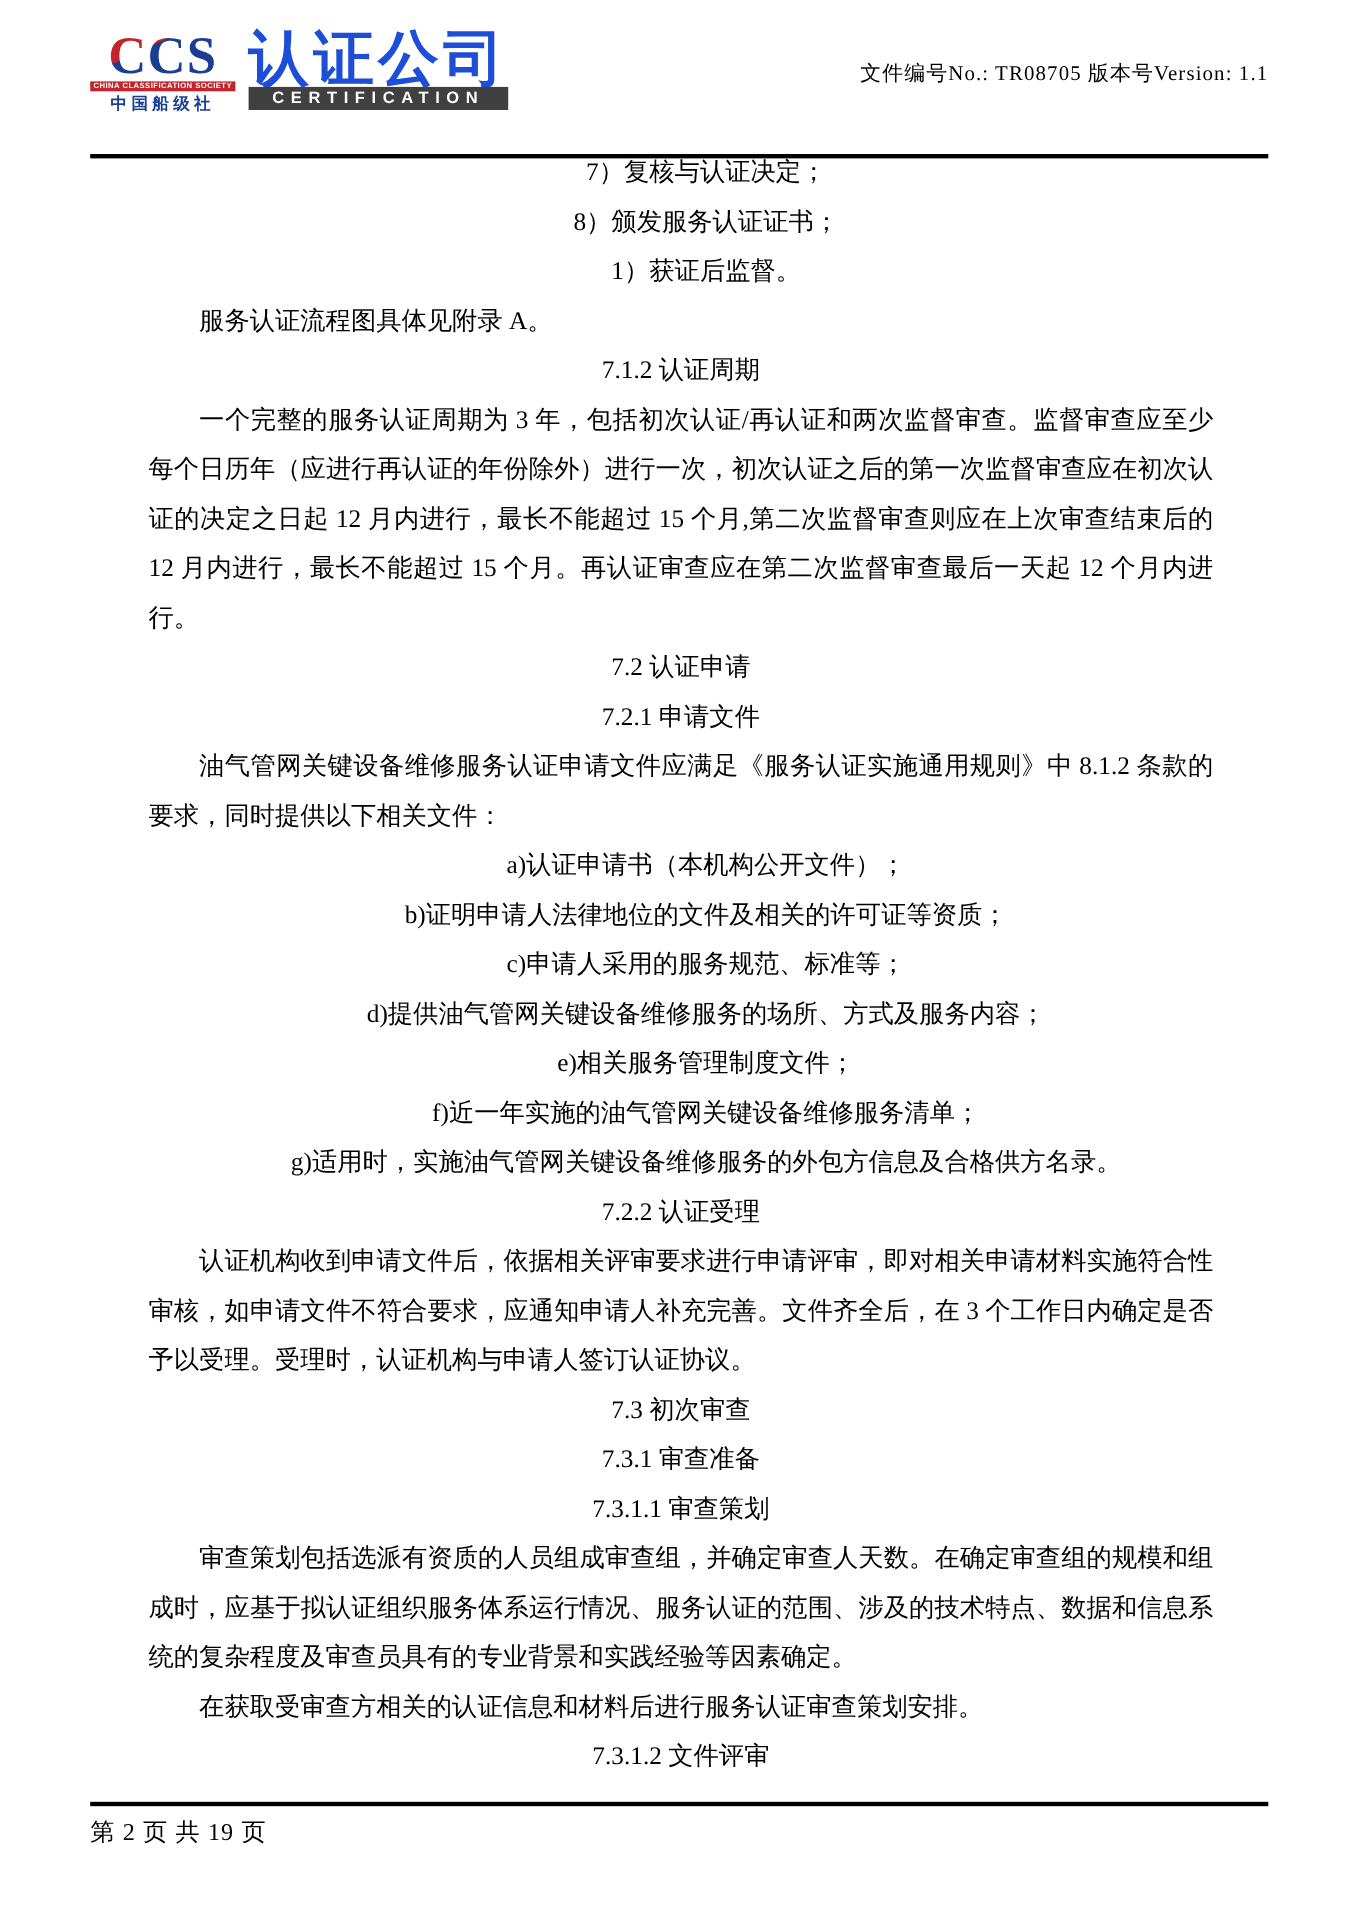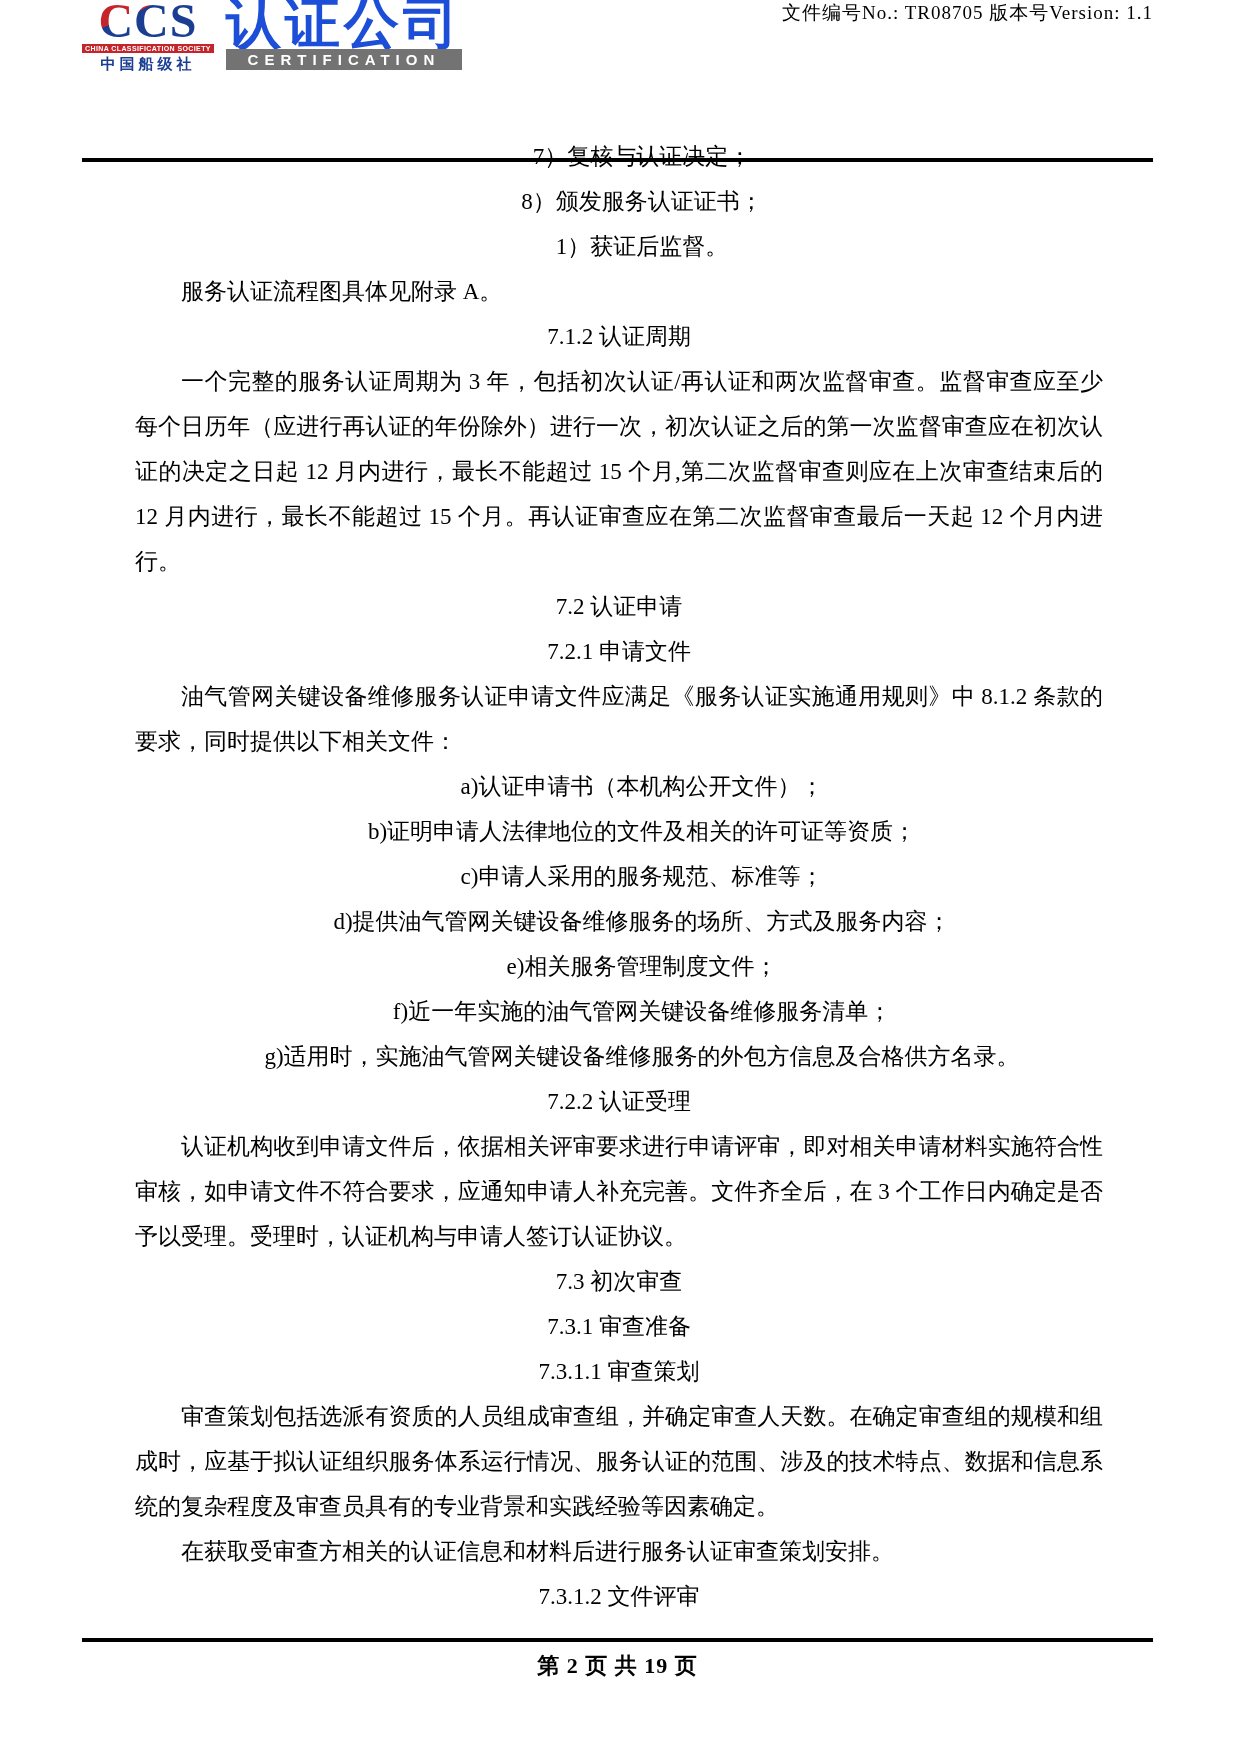--- a/index.html
+++ b/index.html
@@ -12,25 +12,25 @@
     color: #000000;
     font-family: "Liberation Serif", serif;
     overflow: hidden;
   }
   
   .page-header {
     position: absolute;
     top: 0;
     left: 82px;
     right: 80px;
-    height: 162px;
+    height: 144px;
     border-bottom: 4px solid #000000;
     display: flex;
     justify-content: space-between;
-    align-items: flex-start;
+    align-items: center;
   }
   .logo {
     display: flex;
     align-items: flex-start;
     gap: 12px;
     padding-bottom: 6px;
   }
   .logo-left {
     display: flex;
     flex-direction: column;
@@ -71,21 +71,21 @@
   .cert-cn {
     color: #1d4ed8;
     font-family: "Liberation Sans", sans-serif;
     font-weight: bold;
     font-size: 55px;
     line-height: 46px;
     letter-spacing: 4px;
     white-space: nowrap;
   }
   .cert-en-bar {
-    background: #737373;
+    background: #404040;
     color: #ffffff;
     font-family: "Liberation Sans", sans-serif;
     font-weight: bold;
     font-size: 15px;
     letter-spacing: 6px;
     padding: 2px 8px;
     margin-top: 3px;
     text-align: center;
     white-space: nowrap;
   }
@@ -110,22 +110,21 @@
   .page-body .para { text-indent: 2em; }
   .page-body .item { padding-left: 2em; text-align: center; }
   .page-body .heading { text-align: center; }
   
   .page-footer {
     position: absolute;
     left: 82px;
     right: 80px;
     top: 1638px;
     border-top: 4px solid #000000;
-    text-align: center;
-    font-weight: bold;
+    text-align: left;
   }
   .page-number {
     display: inline-block;
     font-size: 22px;
     padding-top: 9px;
     letter-spacing: 1px;
   }
 </style>
 </head>
 <body>

